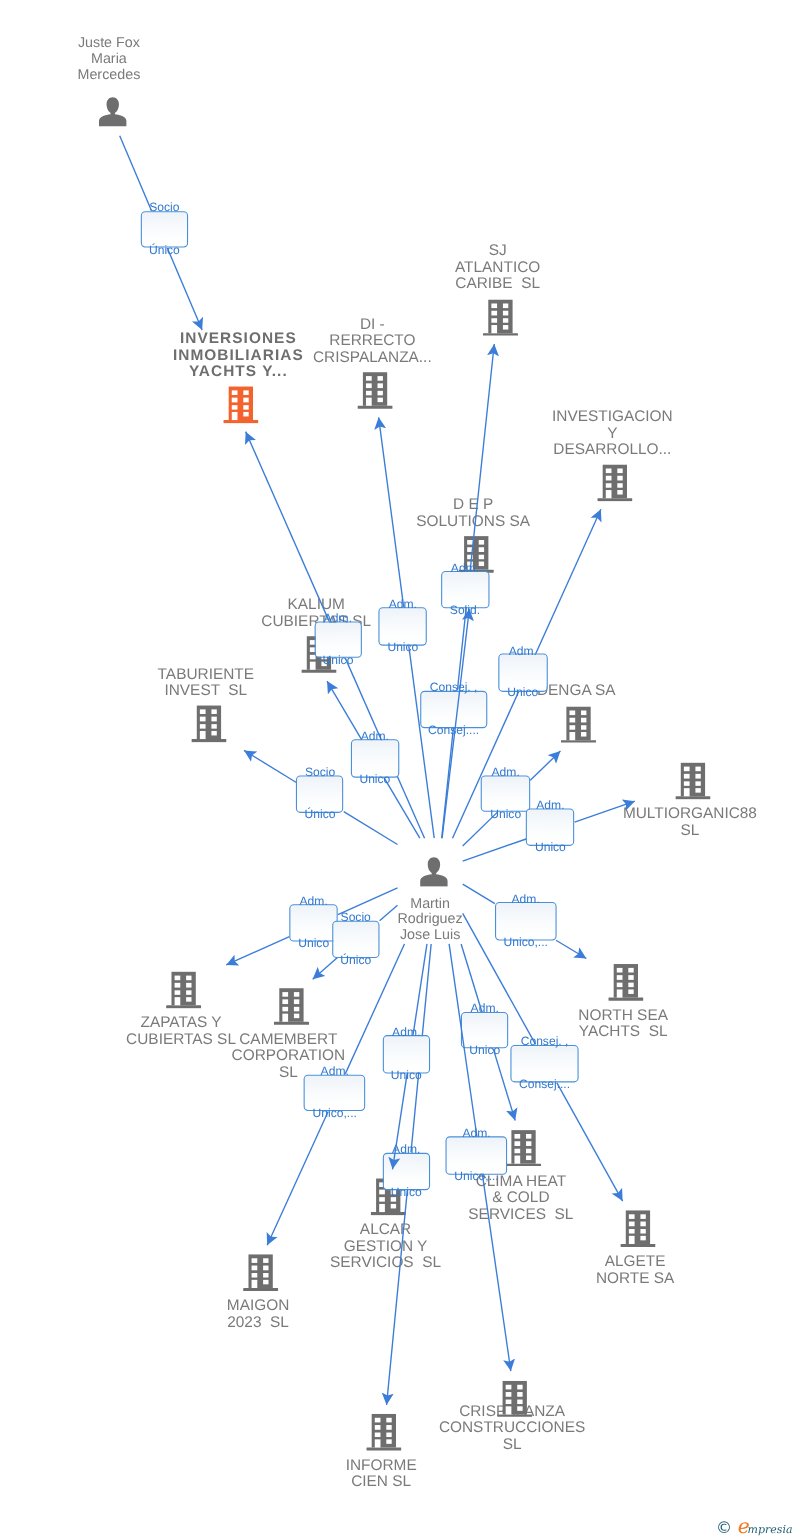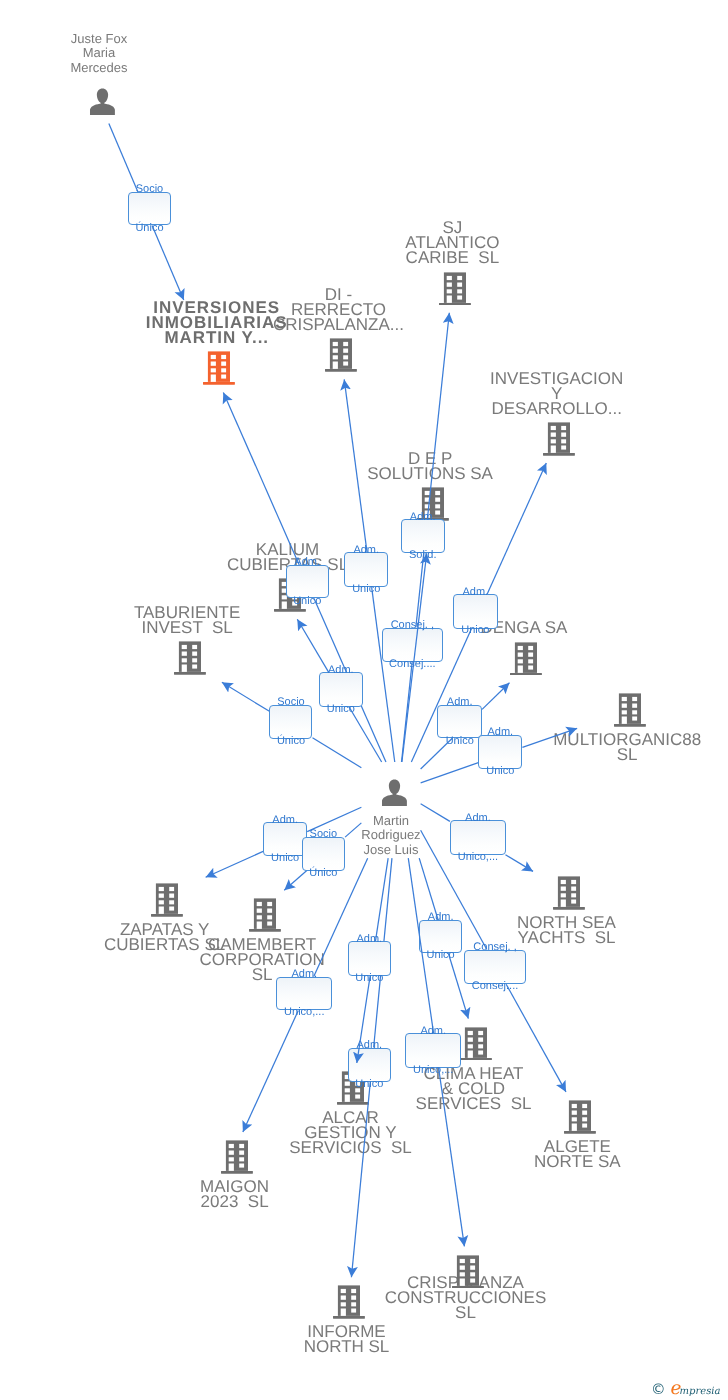--- a/index.html
+++ b/index.html
@@ -1,21 +1,21 @@
 <!DOCTYPE html>
 <html><head>
 <meta charset="utf-8">
 <style>
 html,body{margin:0;padding:0;background:#fff;}
 body{width:728px;height:1400px;font-family:"Liberation Sans",sans-serif;position:relative;overflow:hidden;-webkit-font-smoothing:antialiased;text-rendering:geometricPrecision;}
 #stage{position:absolute;left:0;top:0;width:728px;height:1208px;}
 .elayer{position:absolute;left:0;top:0;width:728px;height:1400px;overflow:visible;}
 .node{position:absolute;width:240px;margin-left:-120px;}
 .ntext{position:absolute;left:0;width:240px;text-align:center;color:#7a7a7a;white-space:pre;}
-.ntext.co{font-size:17px;line-height:15px;}
+.ntext.co{font-size:14px;line-height:15px;}
 .ntext.pe{font-size:13px;line-height:14.85px;}
 .node.hl .ntext{font-weight:bold;color:#6e6e6e;letter-spacing:0.95px;}
 .icn{position:absolute;line-height:0;}
 .rel{position:absolute;box-sizing:border-box;border:1px solid #4a90d9;border-radius:4px;
      background:linear-gradient(180deg,#eef3f8 0%,#f6f9fc 35%,#fdfefe 75%,#ffffff 100%);
      display:flex;flex-direction:column;align-items:center;justify-content:center;gap:24px;}
 .rel span{font-size:11px;line-height:14.8px;color:#3178cf;white-space:pre;}
 #logo{position:absolute;left:651px;top:1389px;white-space:nowrap;line-height:0;}
 #logo-c{font-family:"DejaVu Sans",sans-serif;font-size:14.6px;color:#1f5f73;vertical-align:baseline;letter-spacing:1px;}
 #logo-e{font-family:"DejaVu Serif",serif;font-style:italic;font-size:18.5px;color:#f4781f;vertical-align:baseline;margin-left:4px;}
@@ -30,21 +30,21 @@
         <span class="ntext pe" style="top: 31.55px; left: -3.5px;">Juste Fox
 Maria
 Mercedes</span>
         <span class="icn" style="left: 106.55px; top: 87.8px;"><svg width="26.9" height="27.4" viewBox="0 0 26.9 27.4">
             <path fill="#6e6e6e" d="M13.45 0.4C10.2 0.4 7.85 3.0 7.85 6.6c0 2.4 0.66 4.75 1.79 6.33 0.53 0.74 1.14 1.3 1.8 1.63 0.03 0.66 0.0 1.45-0.06 2.04 1.3 0.5 2.93 0.5 4.23 0 -0.06-0.59-0.09-1.38-0.06-2.04 0.66-0.33 1.27-0.89 1.8-1.63 1.13-1.58 1.79-3.93 1.79-6.33C19.05 3.0 16.7 0.4 13.45 0.4z M16.2 15.78c-0.78 0.62-1.79 0.93-2.75 0.93s-1.97-0.31-2.75-0.93c-2.62 0.42-5.1 1.2-6.78 2.13C1.94 18.98 1.0 20.45 1.0 22.1v5.0h24.9v-5.0c0-1.65-0.94-3.12-2.92-4.19 -1.68-0.93-4.16-1.71-6.78-2.13z"></path>
           </svg></span>
       </div>
       <div class="node hl" style="left: 219.2px; top: 0px; height: 0px;">
         <span class="ntext co" style="top: 300.05px; left: -2.5px;">INVERSIONES
 INMOBILIARIAS
-MARTIN Y...</span>
+YACHTS Y...</span>
         <span class="icn" style="left: 104.05px; top: 351.35px;"><svg width="31.9" height="33.7" viewBox="0 0 31.9 33.7">
             <g fill="#f4622e">
               <rect x="0" y="30.9" width="31.9" height="2.8" rx="0.4"></rect>
               <rect x="4.9" y="0.4" width="22.1" height="30.5"></rect>
             </g>
             <g fill="#fff">
               <rect x="7.7" y="3.9" width="5.2" height="4.2"></rect>
               <rect x="18.2" y="3.9" width="4.9" height="4.2"></rect>
               <rect x="7.7" y="10.5" width="5.2" height="4.3"></rect>
               <rect x="18.2" y="10.5" width="4.9" height="4.3"></rect>
@@ -384,21 +384,21 @@
               <rect x="18.2" y="10.5" width="4.9" height="4.3"></rect>
               <rect x="7.7" y="17.3" width="5.2" height="4.1"></rect>
               <rect x="18.2" y="17.3" width="4.9" height="4.1"></rect>
               <rect x="7.7" y="23.5" width="5.2" height="7.4"></rect>
               <rect x="18.2" y="23.5" width="4.9" height="4.1"></rect>
             </g>
           </svg></span>
       </div>
       <div class="node" style="left: 349px; top: 0px; height: 0px;">
         <span class="ntext co" style="top: 1324.35px; left: -2.5px;">INFORME
-NORTH SL</span>
+CIEN SL</span>
         <span class="icn" style="left: 104.05px; top: 1285.35px;"><svg width="31.9" height="33.7" viewBox="0 0 31.9 33.7">
             <g fill="#6e6e6e">
               <rect x="0" y="30.9" width="31.9" height="2.8" rx="0.4"></rect>
               <rect x="4.9" y="0.4" width="22.1" height="30.5"></rect>
             </g>
             <g fill="#fff">
               <rect x="7.7" y="3.9" width="5.2" height="4.2"></rect>
               <rect x="18.2" y="3.9" width="4.9" height="4.2"></rect>
               <rect x="7.7" y="10.5" width="5.2" height="4.3"></rect>
               <rect x="18.2" y="10.5" width="4.9" height="4.3"></rect>

